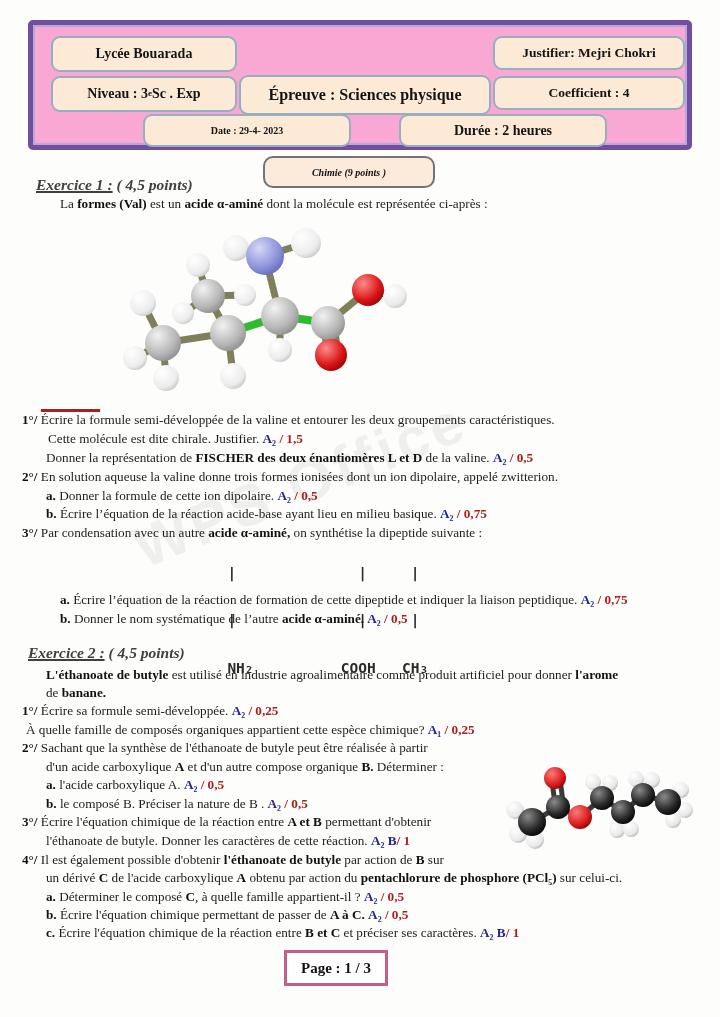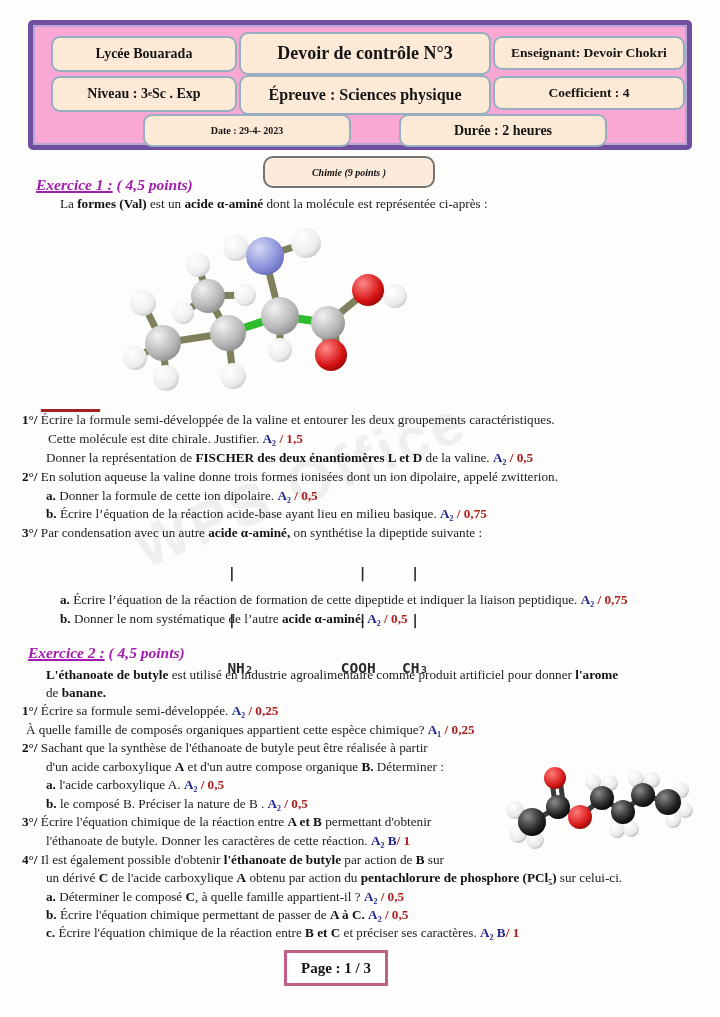--- a/index.html
+++ b/index.html
@@ -32,21 +32,21 @@
   
   .chimie{
     position:absolute;left:263px;top:156px;width:168px;height:28px;
     background:#fceada;border:2px solid #737373;border-radius:10px;
     display:flex;align-items:center;justify-content:center;
     font-weight:bold;font-style:italic;font-size:10px;color:#111;
   }
   
   .exhead{
     position:absolute;font-weight:bold;font-style:italic;font-size:15.5px;
-    color:#a21caf;white-space:nowrap;
+    color:#404040;white-space:nowrap;
   }
   .exhead .u{text-decoration:underline;text-decoration-thickness:2px;}
   .exhead1{left:36px;top:176px;}
   .exhead2{left:28px;top:644px;}
   
   .line{
     position:absolute;font-size:13.2px;white-space:nowrap;color:#1c1c1c;
     line-height:17px;
   }
   .line b{color:#111;}
@@ -102,22 +102,21 @@
     background:#fff;border:3px solid #c25f88;
     display:flex;align-items:center;justify-content:center;
     font-weight:bold;font-size:15px;color:#111;
   }
 </style>
 </head>
 <body>
 
 <div class="hframe">
   <div class="hbox school">Lycée  Bouarada</div>
-  <div class="hbox title">Devoir de contrôle  N°3</div>
-  <div class="hbox teacher">Enseignant: Devoir Chokri</div>
+  <div class="hbox teacher">Justifier: Mejri Chokri</div>
   <div class="hbox level">Niveau : 3<sup>e</sup> Sc . Exp</div>
   <div class="hbox subject">Épreuve : Sciences physique</div>
   <div class="hbox coeff">Coefficient : 4</div>
   <div class="hbox date">Date : 29-4- 2023</div>
   <div class="hbox duree">Durée  : 2  heures</div>
 </div>
 
 <div class="chimie">Chimie (9 points )</div>
 
 <div class="wm">WPS Office</div>

